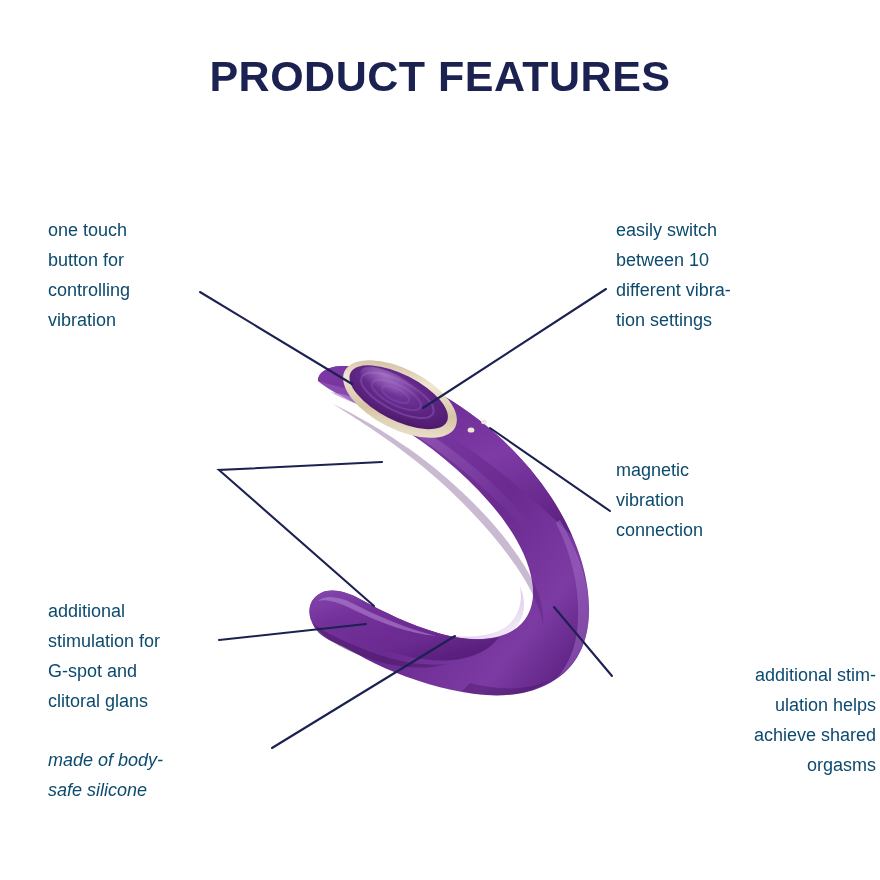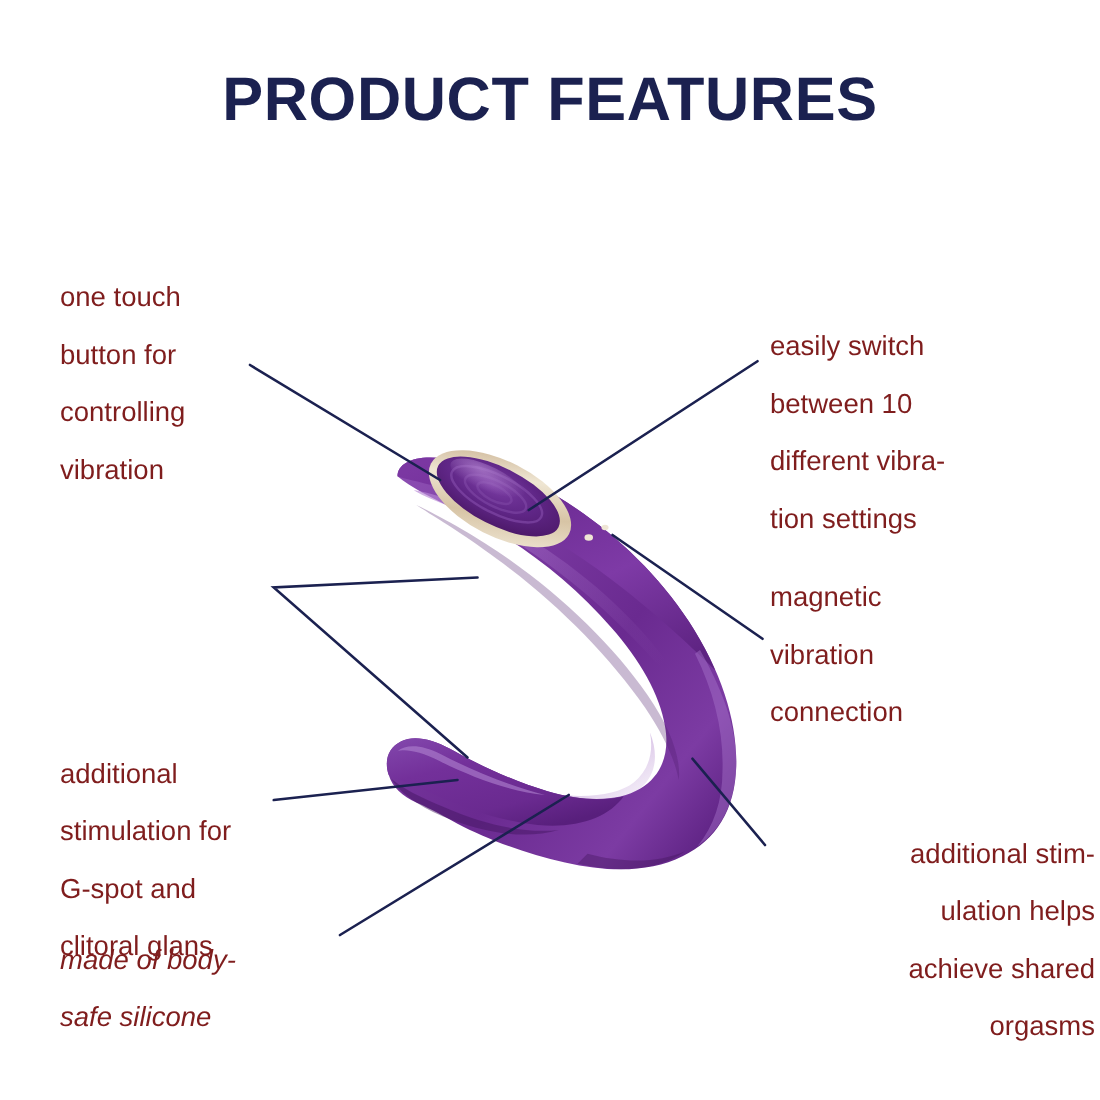--- a/index.html
+++ b/index.html
@@ -16,46 +16,46 @@
     height: 880px;
     background: #ffffff;
     overflow: hidden;
   }
   #title {
     position: absolute;
     top: 52px;
     left: 0;
     width: 880px;
     text-align: center;
-    font-size: 49px;
+    font-size: 43px;
     font-weight: bold;
     letter-spacing: 0.5px;
     color: #1b2150;
     font-family: "Liberation Sans", sans-serif;
     white-space: nowrap;
   }
   .callout {
     position: absolute;
-    color: #7f1d1d;
-    font-size: 22px;
-    line-height: 46px;
+    color: #0c4a6e;
+    font-size: 18px;
+    line-height: 30px;
     font-family: "Liberation Sans", sans-serif;
     white-space: pre-line;
   }
   .callout.left  { text-align: left; }
   .callout.right { text-align: left; }
 
   
   #c-onetouch    { left: 48px;  top: 215px; width: 250px; }
   #c-ushaped     { left: 48px;  top: 390px; width: 265px; }
   #c-additional  { left: 48px;  top: 596px; width: 265px; }
   #c-silicone    { left: 48px;  top: 745px; width: 265px; font-style: italic; }
 
   
-  #c-switch      { left: 616px; top: 215px; width: 250px; margin-top: 39px; }
+  #c-switch      { left: 616px; top: 215px; width: 250px; }
   #c-magnetic    { left: 616px; top: 455px; width: 250px; }
   #c-shared      { left: 616px; top: 660px; width: 260px; text-align: right; }
 
   #art {
     position: absolute;
     left: 0;
     top: 0;
     width: 880px;
     height: 880px;
     pointer-events: none;

